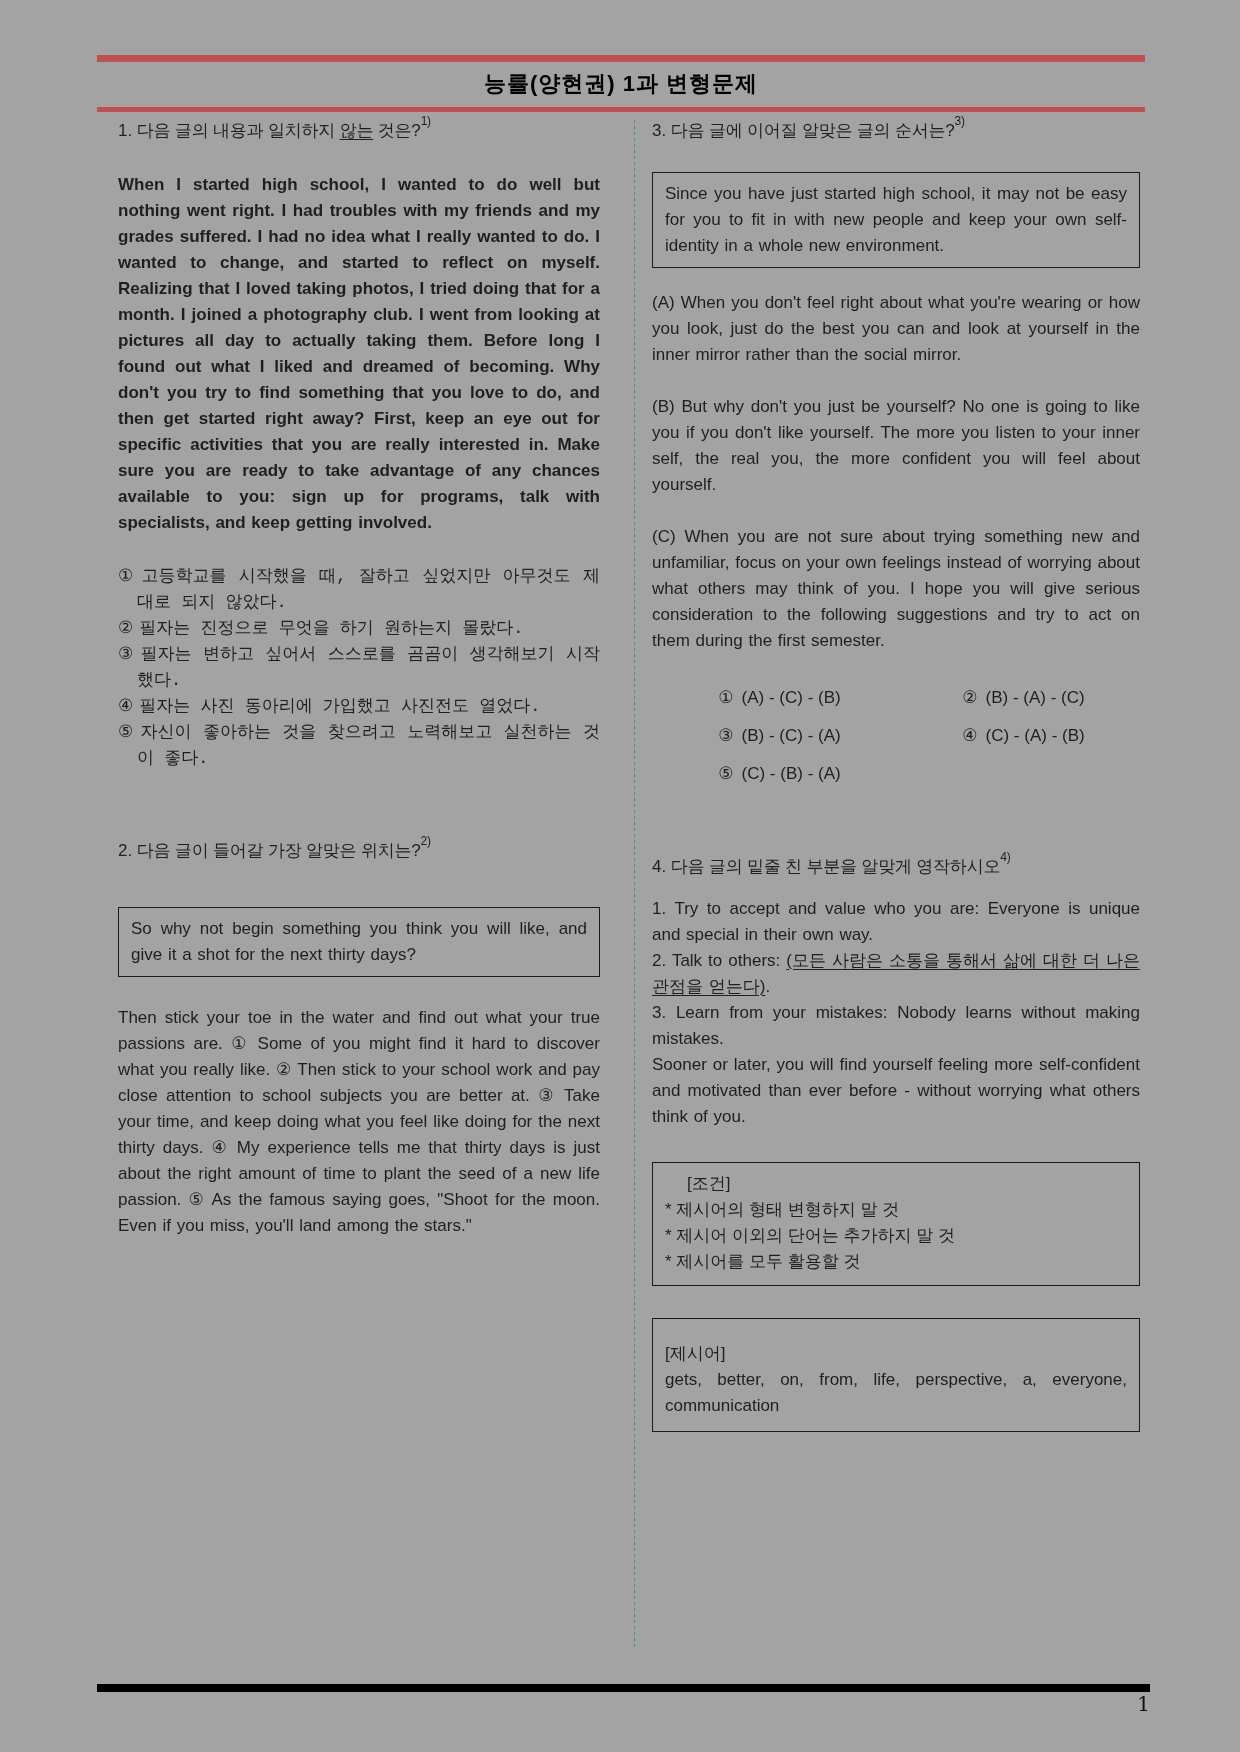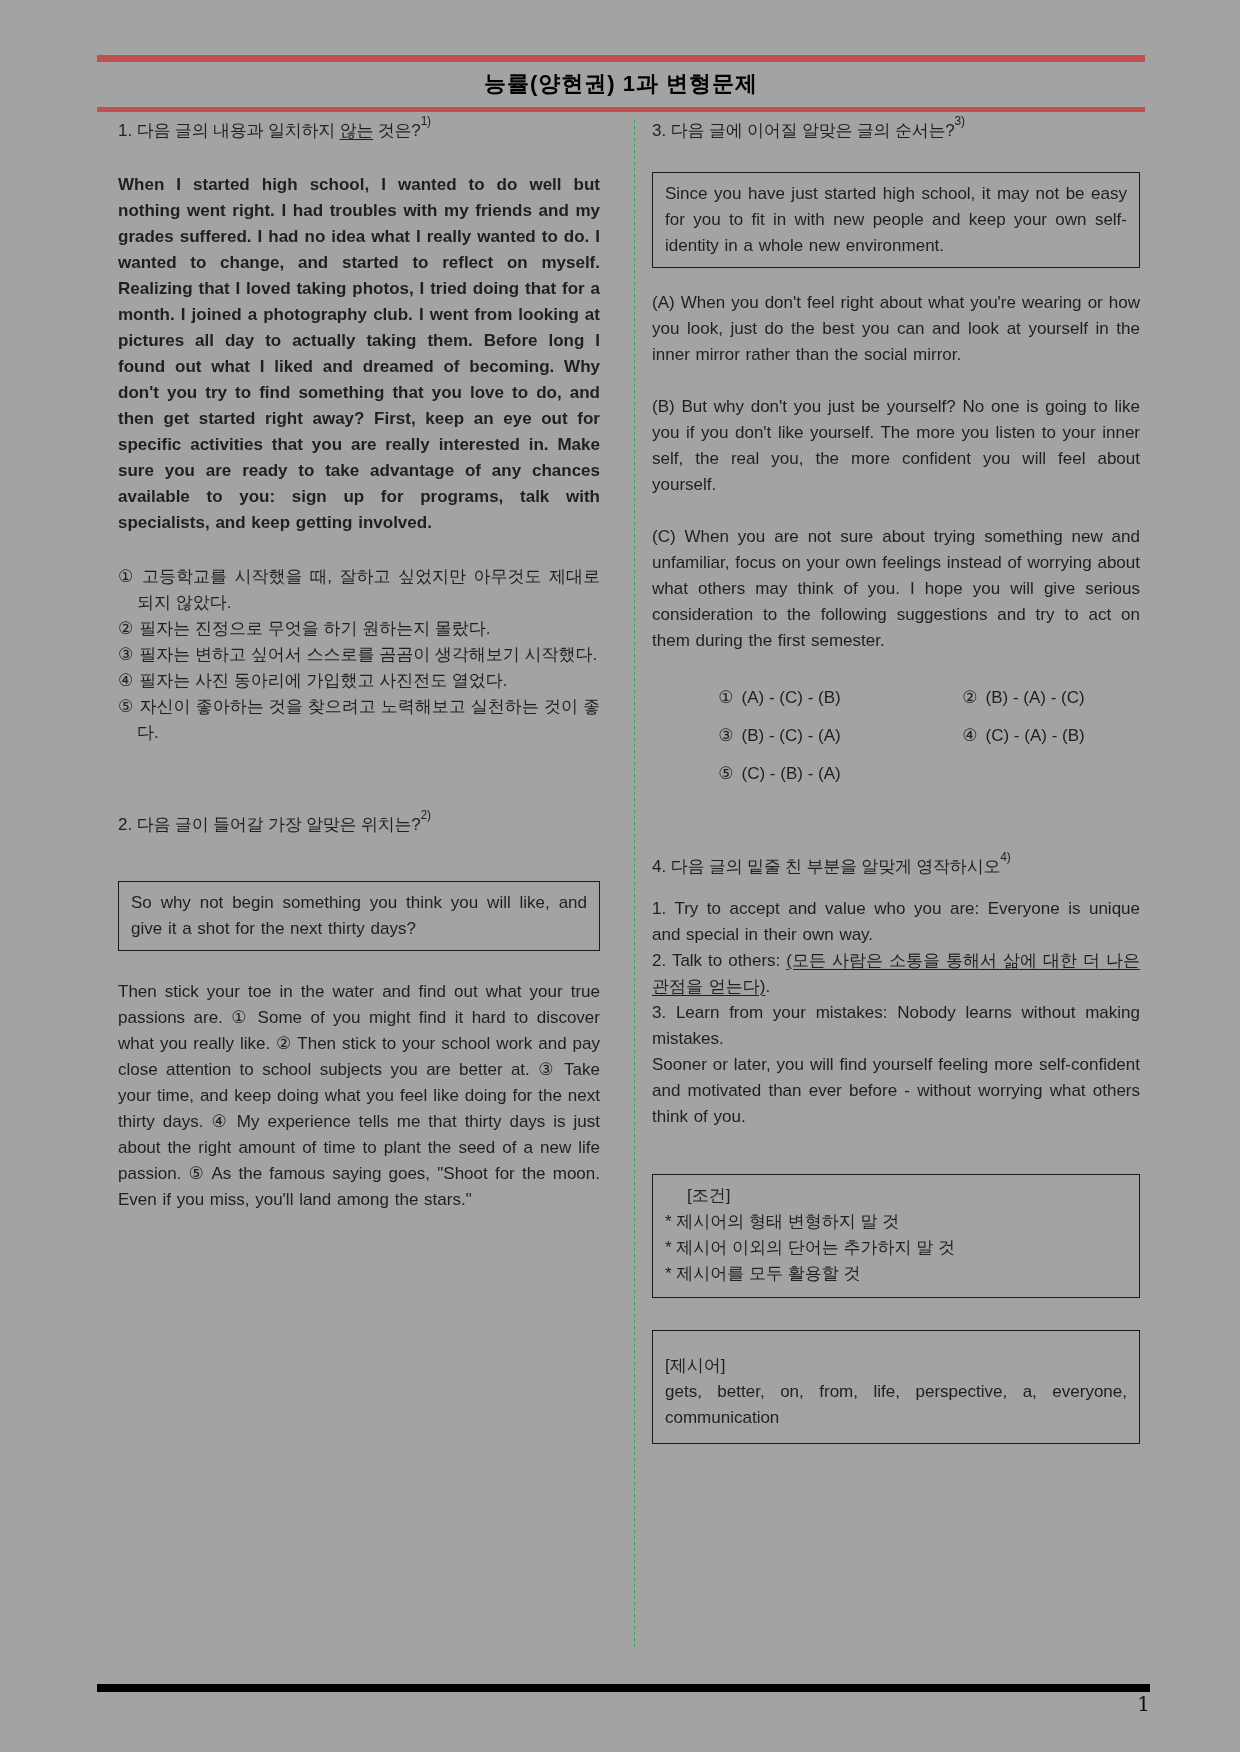--- a/index.html
+++ b/index.html
@@ -34,38 +34,38 @@
   p { font-size: 17px; line-height: 26px; }
   .qheader { line-height: 26px; letter-spacing: -0.2px; }
   .qnum { letter-spacing: 0; }
   sup.fn { font-size: 12px; line-height: 0; position: relative; top: -4px; }
   .ul { text-decoration: underline; text-underline-offset: 3px; text-decoration-thickness: 1px; }
   .passage { text-align: justify; word-spacing: 1px; }
   .mt-passage { margin-top: 28px; font-weight: bold; }
   .mt-block { margin-top: 28px; }
   .mt-q { margin-top: 66px; }
 
-  .options { margin-top: 28px; }
+  .options { margin-top: 28px; font-family: Liberation Mono, monospace; }
   .option { text-align: justify; padding-left: 19px; text-indent: -19px; }
   .option .marker { margin-right: 6px; }
 
   
   .tbox { border: 1.5px solid #1a1a1a; padding: 8px 12px; margin-top: 43px; }
   .tbox .inbox { margin: 0; }
 
   
   .answer-grid {
     margin-top: 30px; display: grid; grid-template-columns: 255px 1fr; row-gap: 10px; text-align: center;
   }
   .answer-grid p { line-height: 28px; }
   .answer-grid .marker { margin-right: 8px; }
 
   .q4body { margin-top: 16px; }
 
-  .tbox.cond { margin-top: 44px; padding: 8px 12px 10px 12px; }
+  .tbox.cond { margin-top: 32px; padding: 8px 12px 10px 12px; }
   .box-title-indent { padding-left: 22px; }
   .tbox.keys { margin-top: 32px; padding: 22px 12px 12px 12px; }
 
   
   .footer-bar { position: absolute; left: 97px; top: 1684px; width: 1053px; height: 8px; background: #000; }
   .page-num {
     position: absolute; top: 1692px; right: 90px;
     font-family: "DejaVu Serif", "Liberation Serif", serif;
     font-size: 20px; color: #111;
   }

